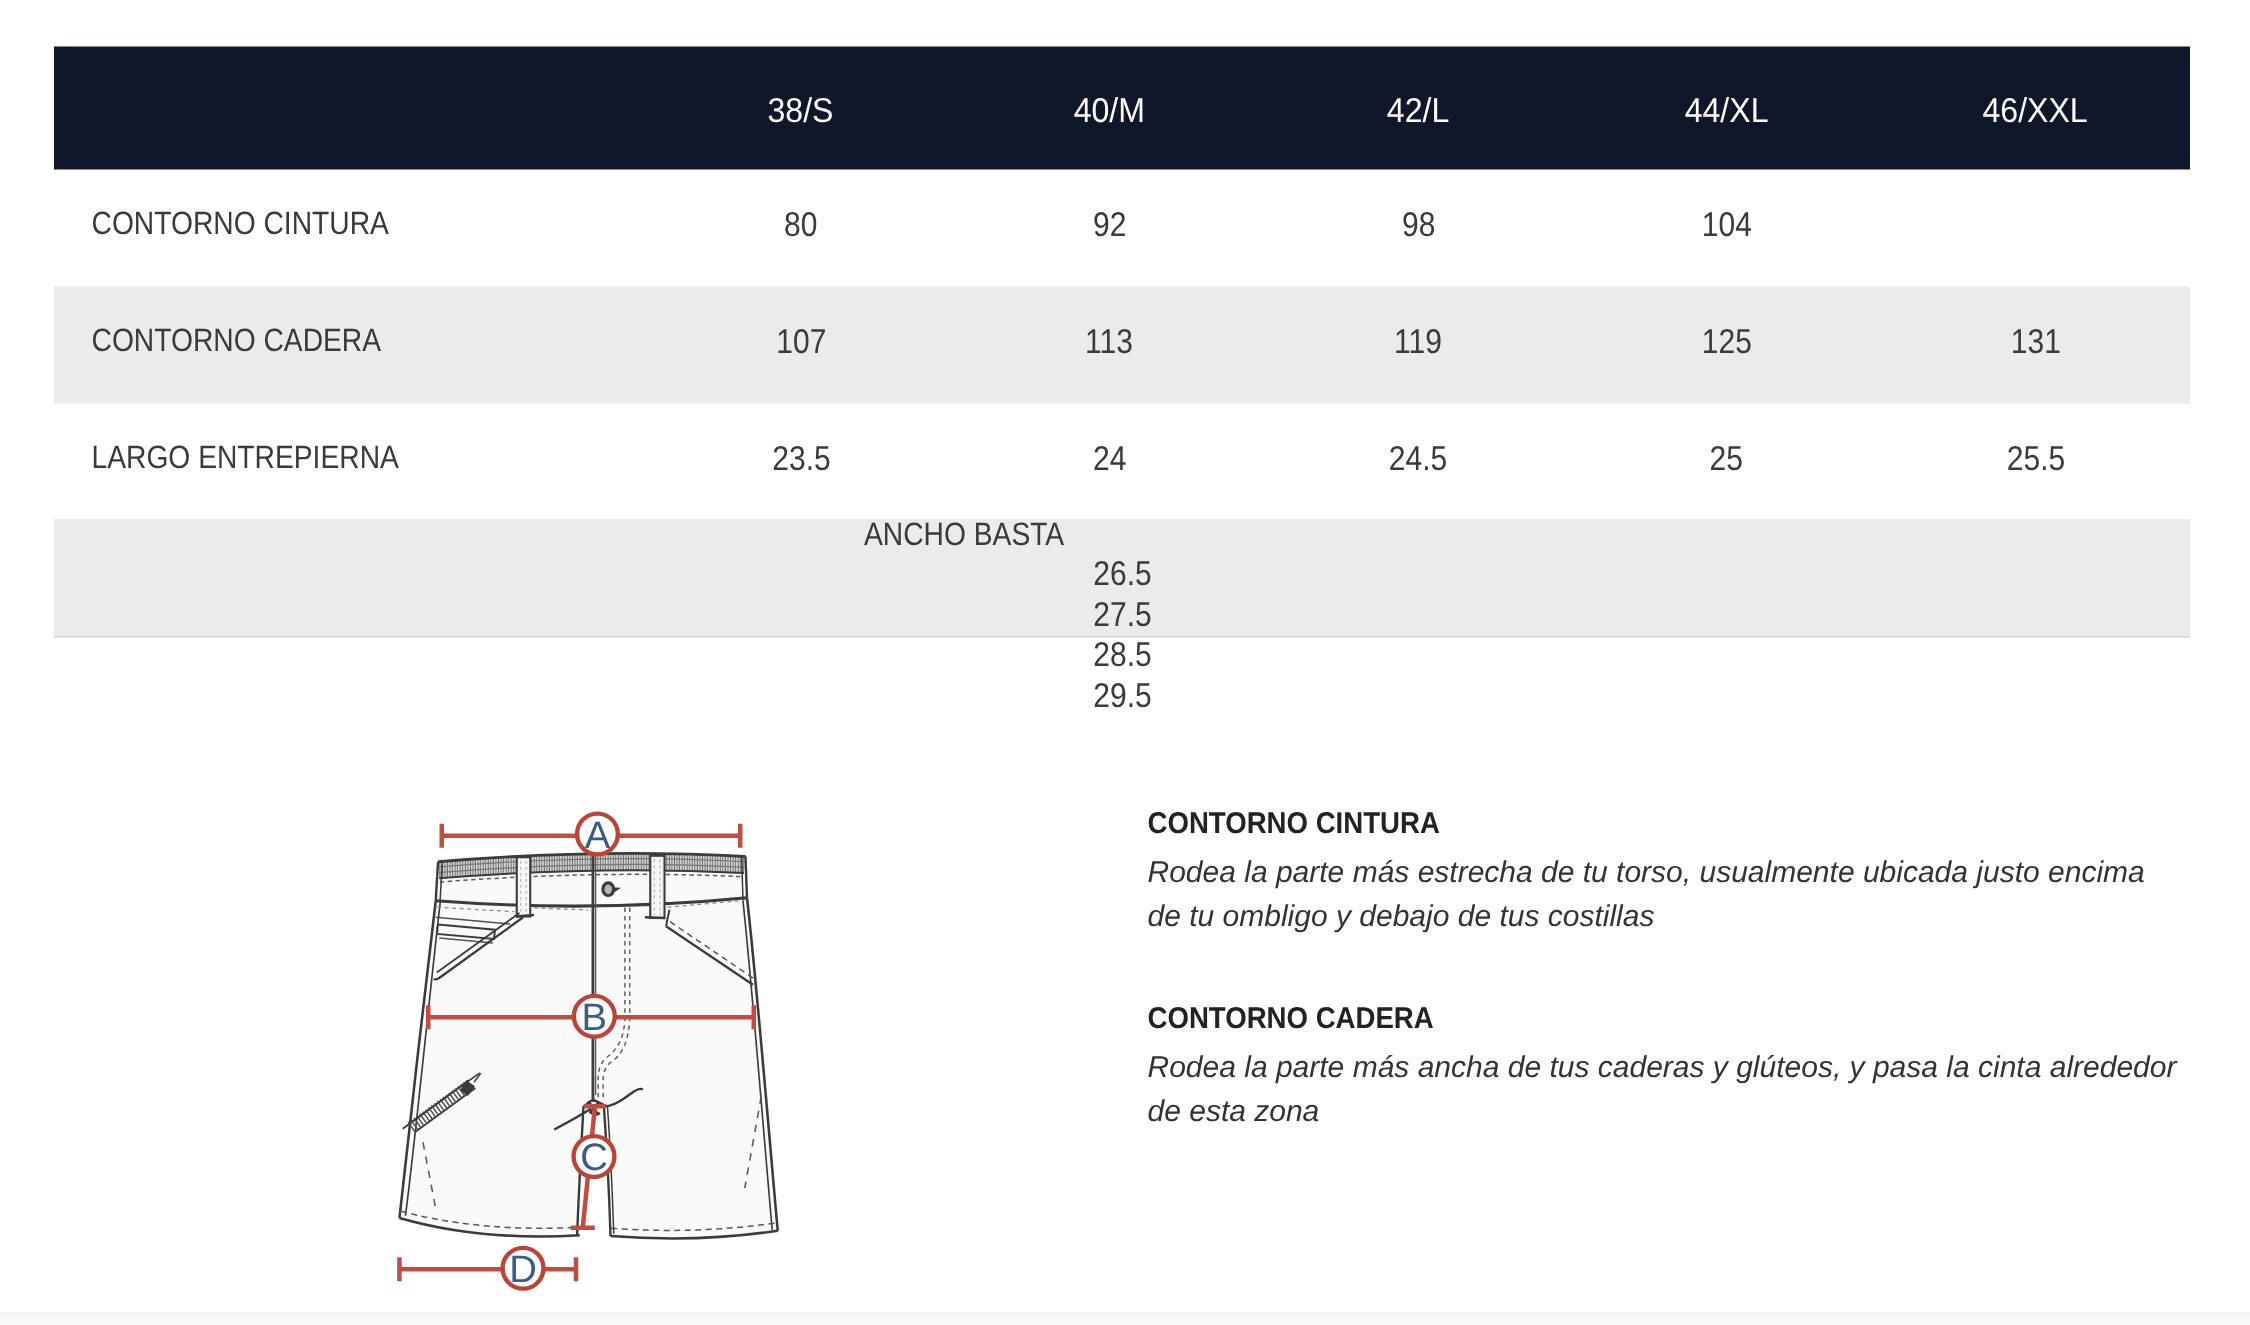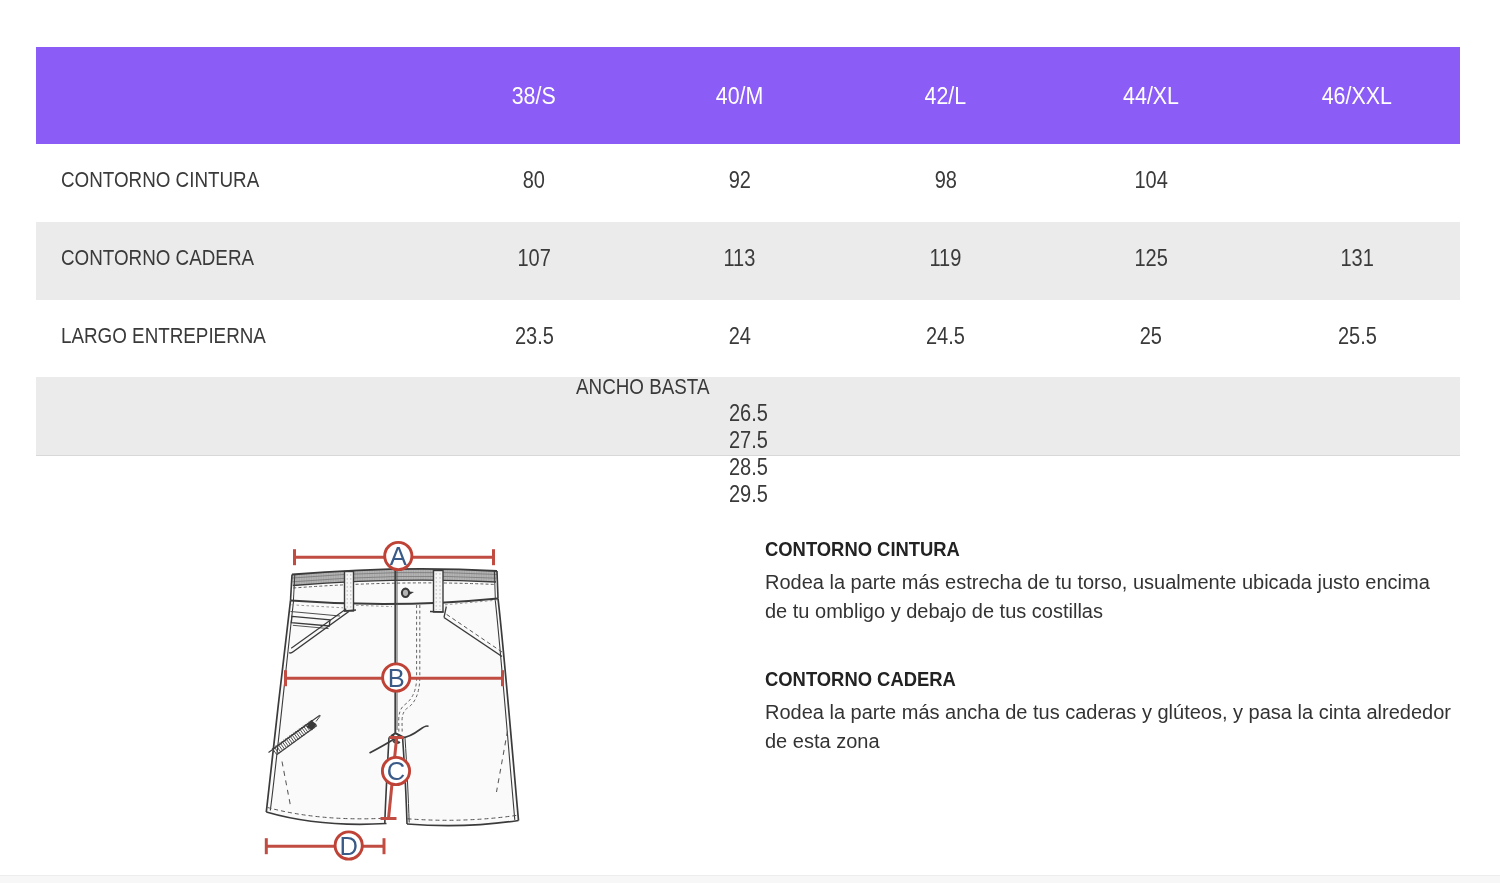--- a/index.html
+++ b/index.html
@@ -1,34 +1,34 @@
 <!DOCTYPE html>
 <html><head>
 <meta charset="utf-8">
 <style>
   html,body{margin:0;padding:0;background:#fff;width:1500px;height:883px;overflow:hidden;
     font-family:"Liberation Sans", sans-serif;}
   .abs{position:absolute;}
   
   #sizetable{position:absolute;left:36px;top:31px;width:1424px;}
   .trow{display:flex;align-items:center;}
-  .thead{height:97px;background:#8b5cf6;color:#fff;font-size:23px;margin-top:16px;}
+  .thead{height:82px;background:#0f172a;color:#fff;font-size:23px;}
   .tbody{height:77.8px;color:#3a3a3a;font-size:21.5px;}
   .alt{background:#ebebeb;}
   .lastrow{border-bottom:1px solid #d8d8d8;flex-direction:column;}
   .lbl{width:395px;padding-left:25px;box-sizing:border-box;}
   .lbl span{display:inline-block;transform:scaleX(0.875);transform-origin:0 50%;position:relative;top:-2px;}
   .col{width:205.8px;text-align:center;position:relative;top:-2px;font-size:23px;}
   .col span{display:inline-block;transform:scaleX(0.87);transform-origin:50% 50%;}
   .thead .col{top:1px;font-size:23px;}
   .thead .col span{transform:scaleX(0.93);}
   
   #expl{position:absolute;left:765px;top:535px;width:700px;font-size:20px;line-height:29px;color:#2e2e2e;}
   #expl p{margin:0 0 4px 0;}
-  #expl p.body{margin:0 0 39px 0;color:#333;}
+  #expl p.body{margin:0 0 39px 0;color:#333;font-style:italic;}
   #expl p.t{font-weight:bold;color:#222;}
   #expl p.t span{display:inline-block;transform:scaleX(0.92);transform-origin:0 50%;}
   
   #bstrip{position:absolute;left:0;top:875px;width:1500px;height:8px;background:#f7f7f7;border-top:1px solid #ededed;box-sizing:border-box;}
 </style>
 </head>
 <body>
 
 <div id="sizetable">
 

